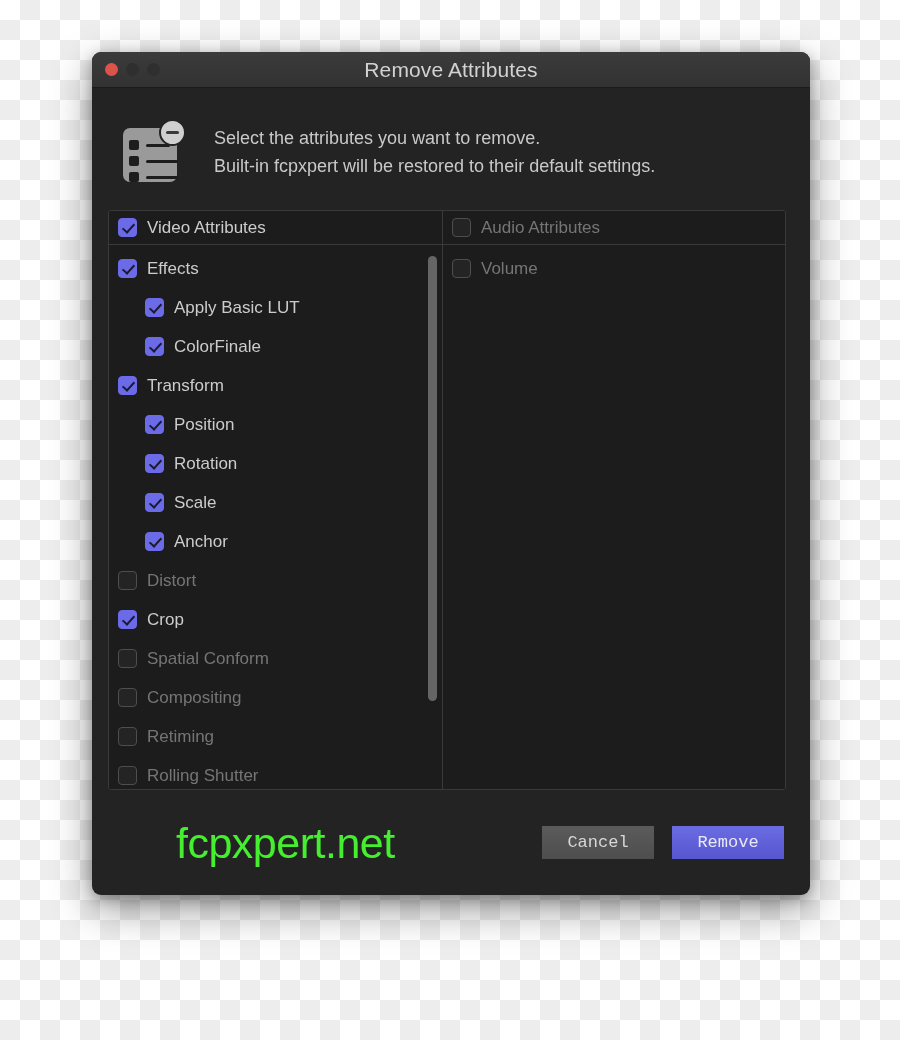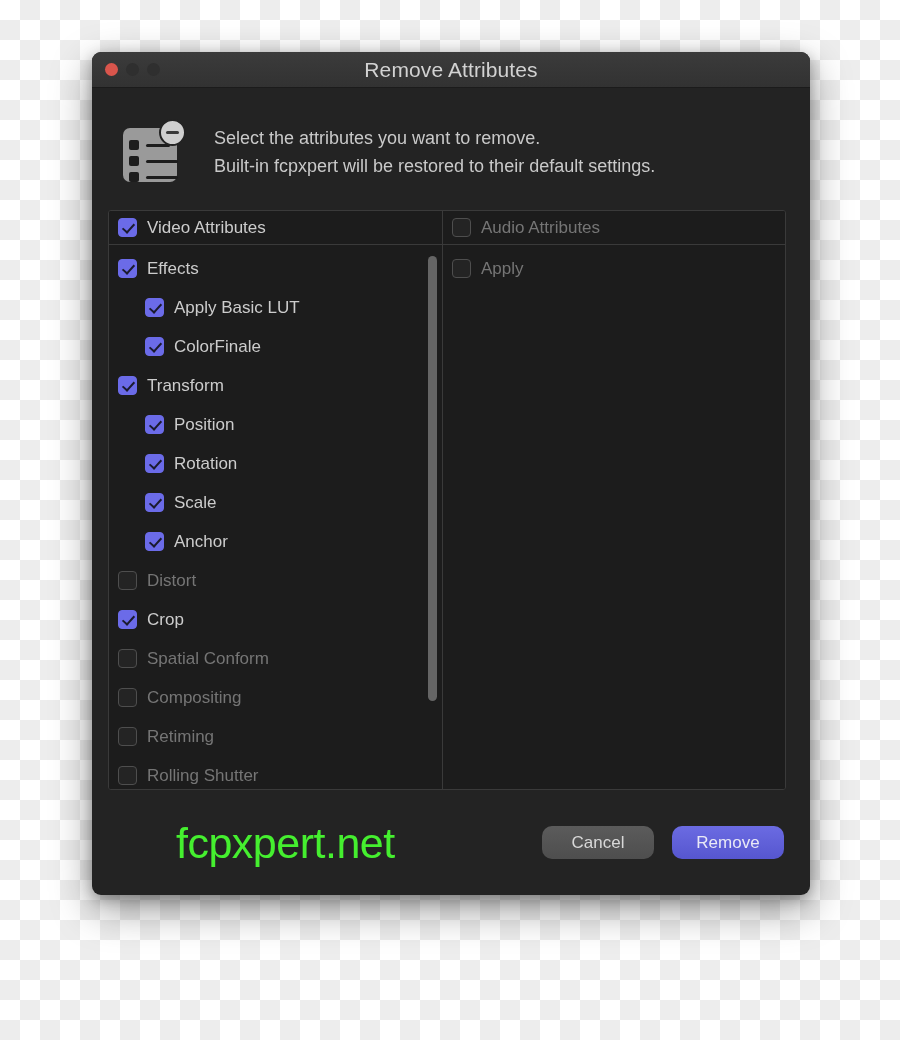--- a/index.html
+++ b/index.html
@@ -254,29 +254,29 @@
     top: 50%;
     transform: translateY(-50%);
     color: #45ef2f;
     font-size: 43px;
     letter-spacing: -0.5px;
     white-space: nowrap;
   }
   .btn {
     height: 33px;
     min-width: 112px;
-    border-radius: 10px;
+    border-radius: 0;
     font-size: 17px;
     color: #d8d8d8;
     display: flex;
     align-items: center;
     justify-content: center;
     cursor: pointer;
     border: none;
-    font-family: Liberation Sans, sans-serif;
+    font-family: Liberation Mono, monospace;
   }
   .btn.cancel {
     background: linear-gradient(#5b5b5b, #4e4e4e);
     margin-right: 18px;
   }
   .btn.primary {
     background: linear-gradient(#6b6be2, #5656cf);
     color: #e9e9f6;
   }
 </style>
@@ -393,21 +393,21 @@
         </div>
 
         <div class="scrollbar">
           <div class="scroll-thumb"></div>
         </div>
       </div>
 
       <div class="col-right">
         <div class="row lvl1">
           <span class="cb unchecked"></span>
-          <span class="row-label dim">Apply</span>
+          <span class="row-label dim">Volume</span>
         </div>
       </div>
 
     </div>
   </div>
 
   <div class="footer">
     <div class="watermark">fcpxpert.net</div>
     <button class="btn cancel">Cancel</button>
     <button class="btn primary">Remove</button>

